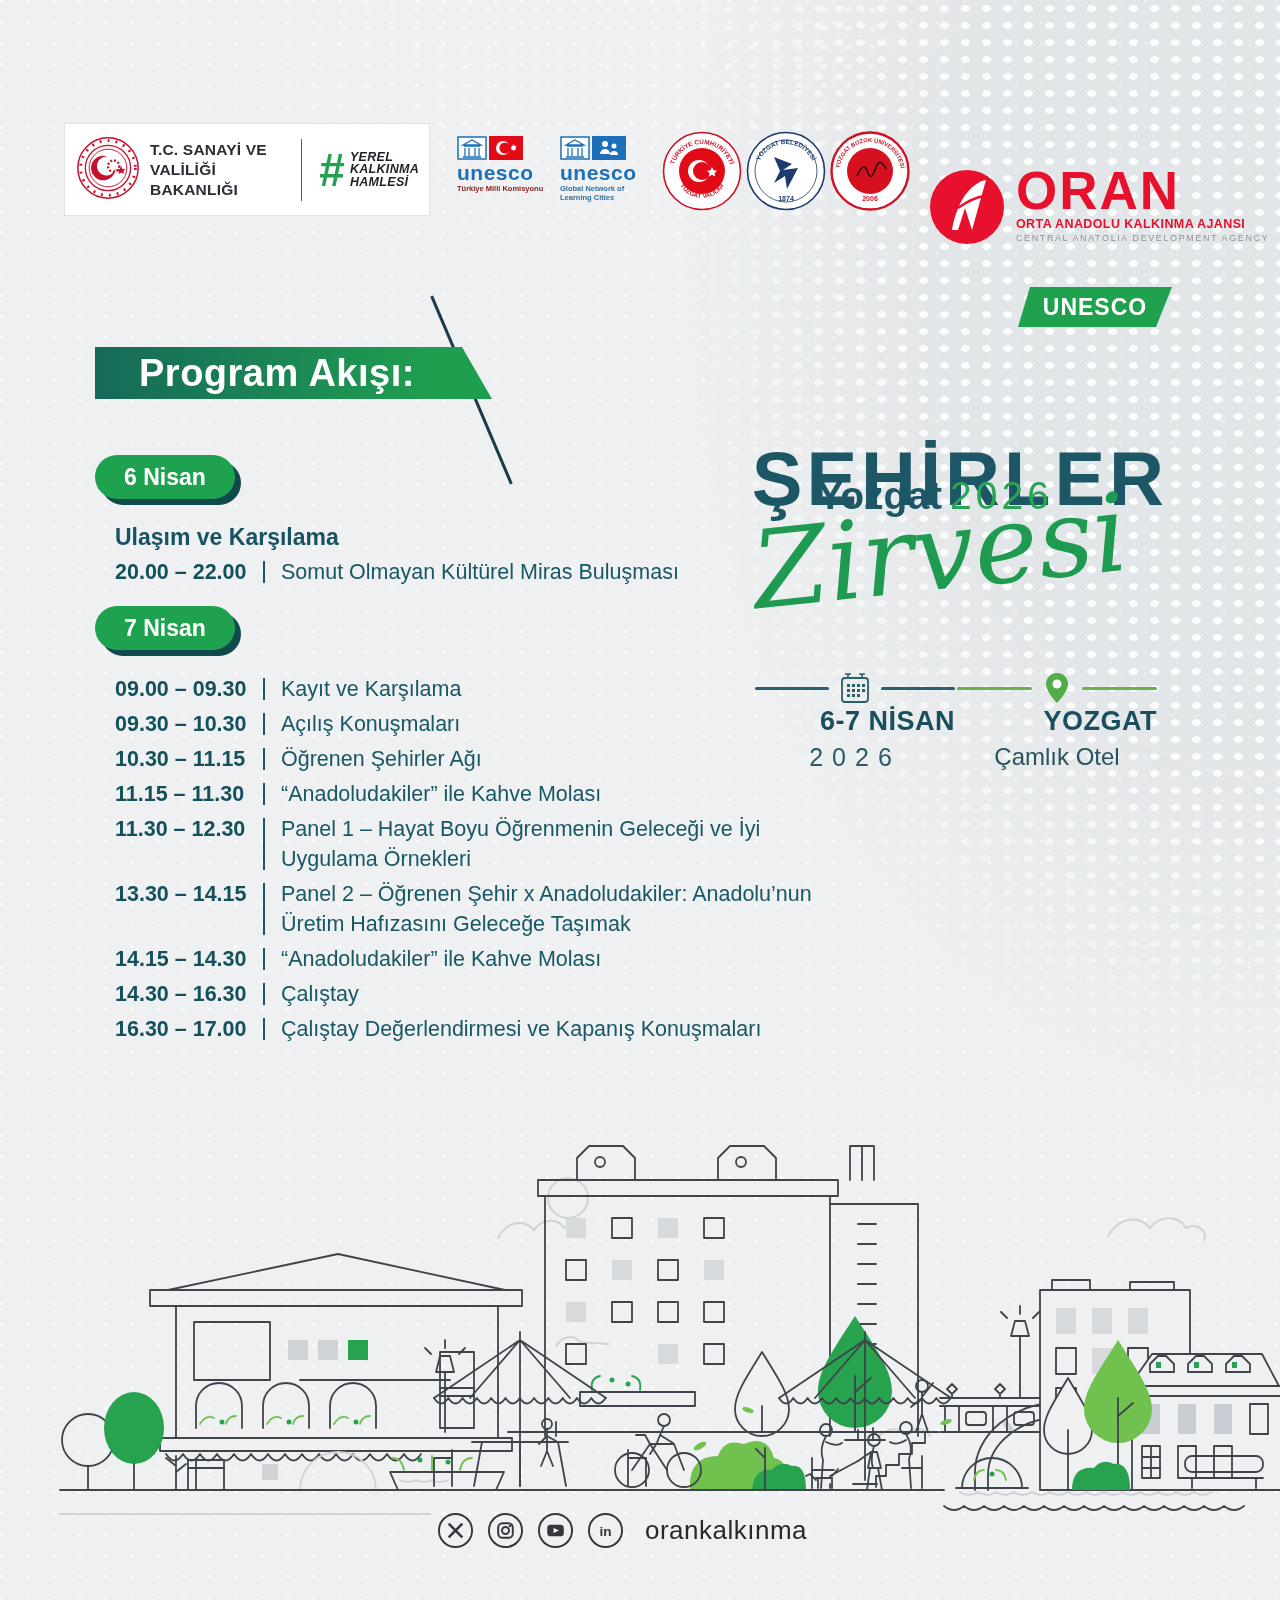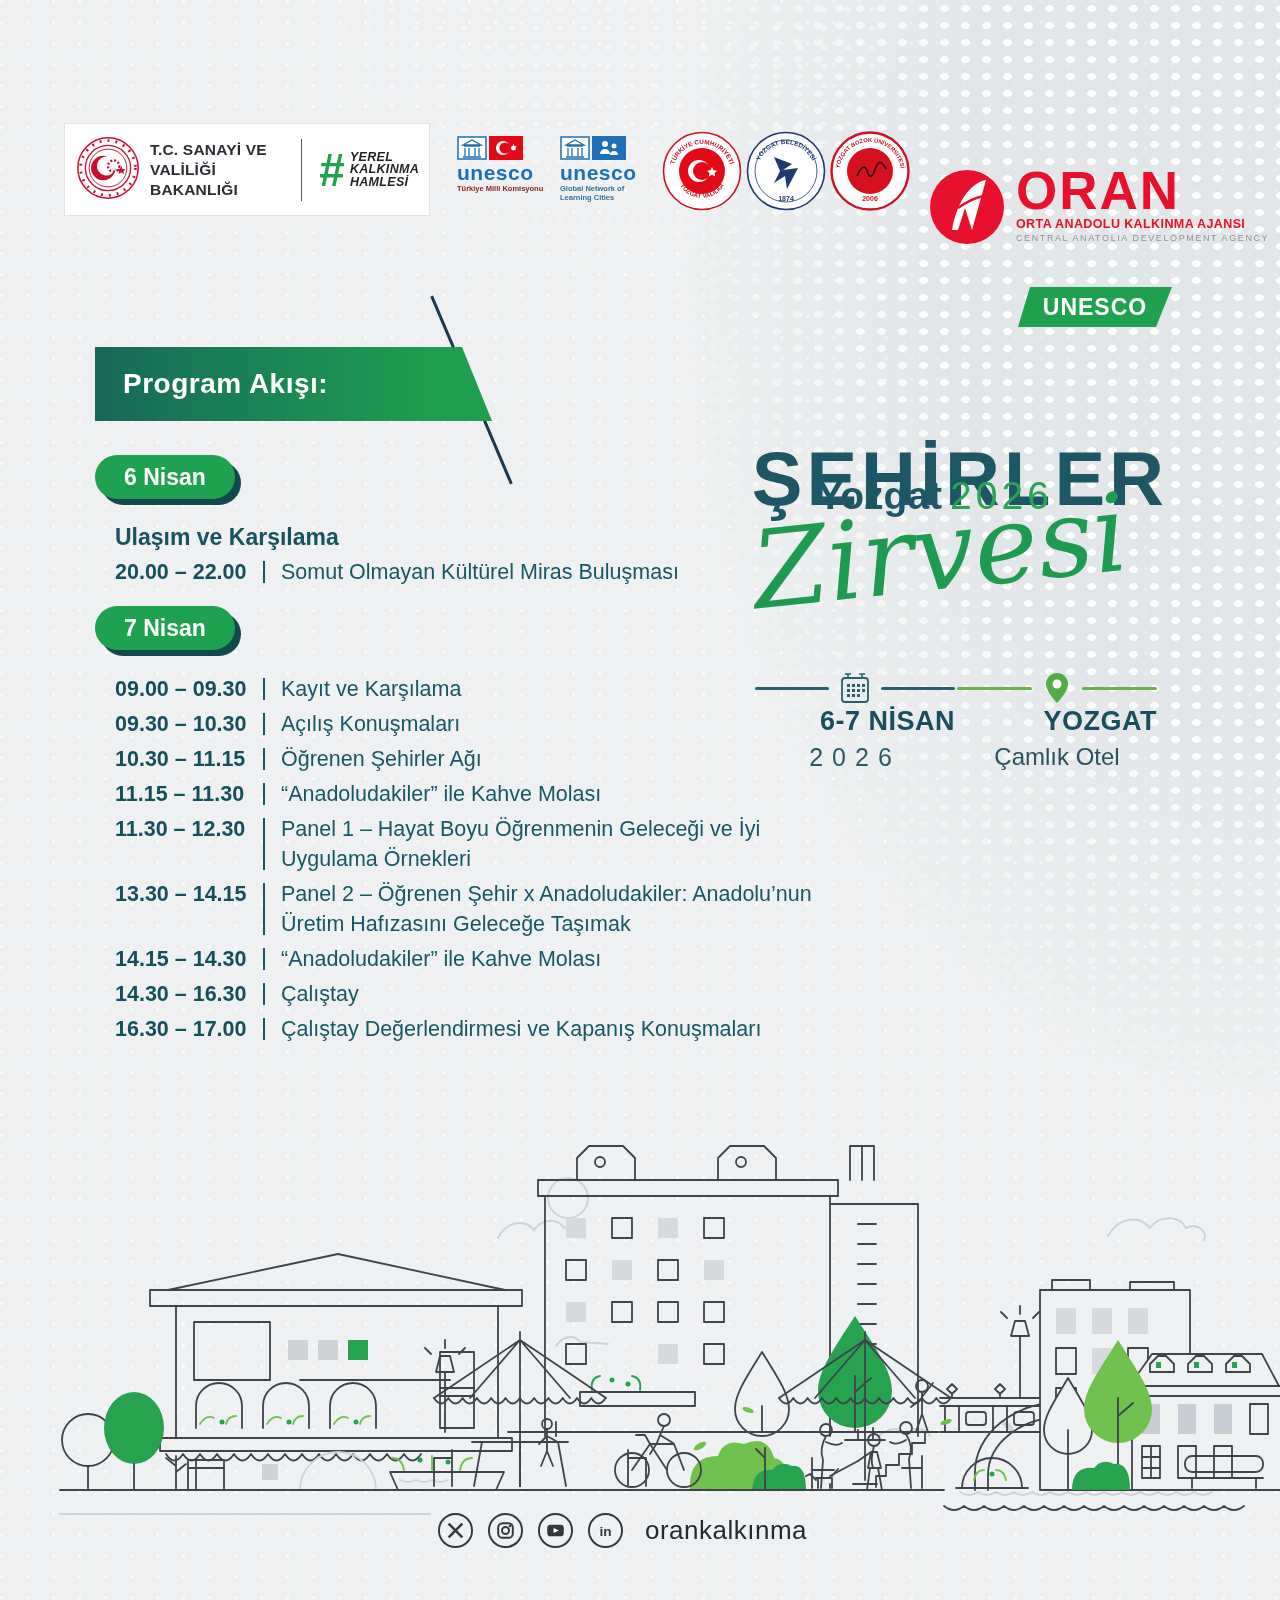--- a/index.html
+++ b/index.html
@@ -54,25 +54,25 @@
   .title-sub{position:absolute;left:700px;top:474px;width:470px;text-align:center;
     font-size:39px;font-weight:bold;color:#1d5766;}
   .title-sub .year{color:#2aa355;font-weight:normal;letter-spacing:4px;margin-left:8px;}
   .title-script{position:absolute;left:690px;top:492px;width:500px;text-align:center;
     font-family:"DejaVu Serif",serif;font-style:italic;font-size:108px;line-height:120px;
     color:#1e9b50;transform:rotate(-6deg);}
 
   
   .diag-line{position:absolute;left:470px;top:288px;width:3px;height:204px;background:#1c3a4d;
     transform:rotate(-23deg);}
-  .program-banner{position:absolute;left:95px;top:347px;width:397px;height:74px;
+  .program-banner{position:absolute;left:95px;top:347px;width:397px;height:52px;
     background:linear-gradient(90deg,#16695a 0%,#1f9e4f 85%);
     clip-path:polygon(0 0,367px 0,397px 100%,0 100%);
-    display:flex;align-items:center;padding-left:28px;box-sizing:border-box;
-    font-size:28px;font-weight:bold;color:#fff;letter-spacing:.5px;}
+    display:flex;align-items:center;padding-left:44px;box-sizing:border-box;
+    font-size:38px;font-weight:bold;color:#fff;letter-spacing:.5px;}
   .day-pill{position:absolute;left:95px;width:140px;height:44px;border-radius:26px;background:#1fa24f;
     box-shadow:6px 6px 0 0 #104a4c;display:flex;align-items:center;justify-content:center;
     font-size:23px;font-weight:bold;color:#fff;}
   .pill-1{top:455px;} .pill-2{top:606px;}
   .day1-subtitle{position:absolute;left:115px;top:524px;font-size:23px;font-weight:bold;color:#17525f;}
   .prog-row{display:flex;align-items:flex-start;font-size:21.5px;color:#185764;line-height:30px;}
   .prog-time{min-width:148px;font-weight:bold;color:#14505c;}
   .prog-sep{width:2px;align-self:stretch;background:#185764;margin:4px 16px 4px 0;}
   .prog-label{max-width:580px;}
   .day1-row{position:absolute;left:115px;top:557px;}

